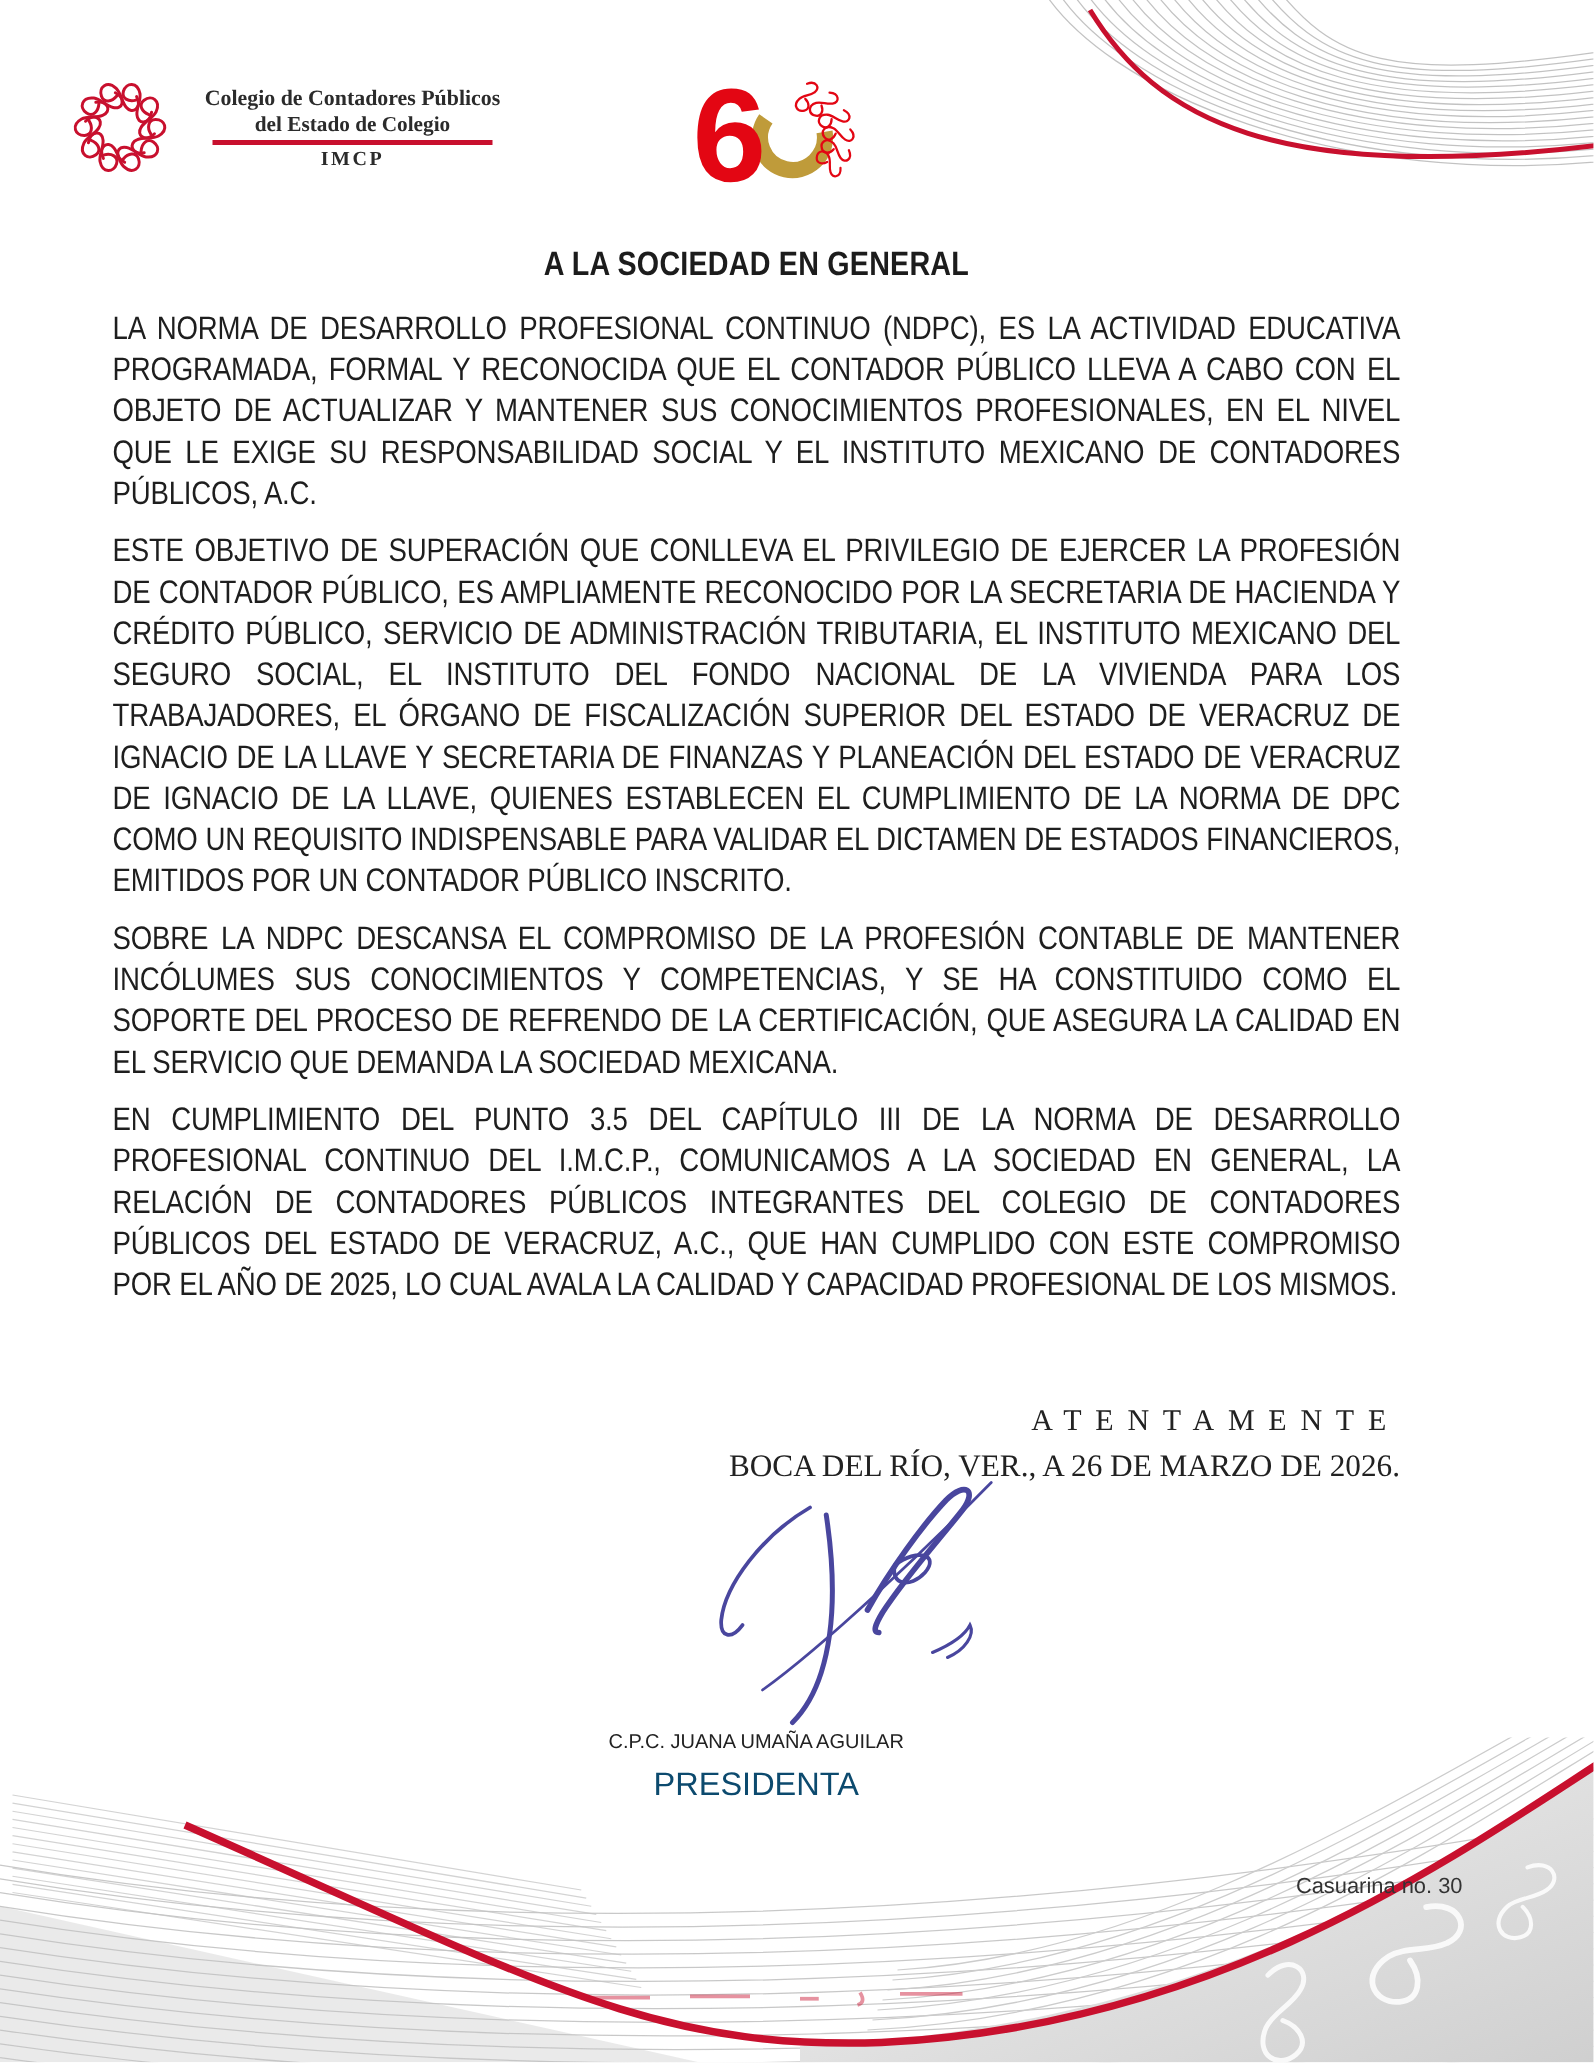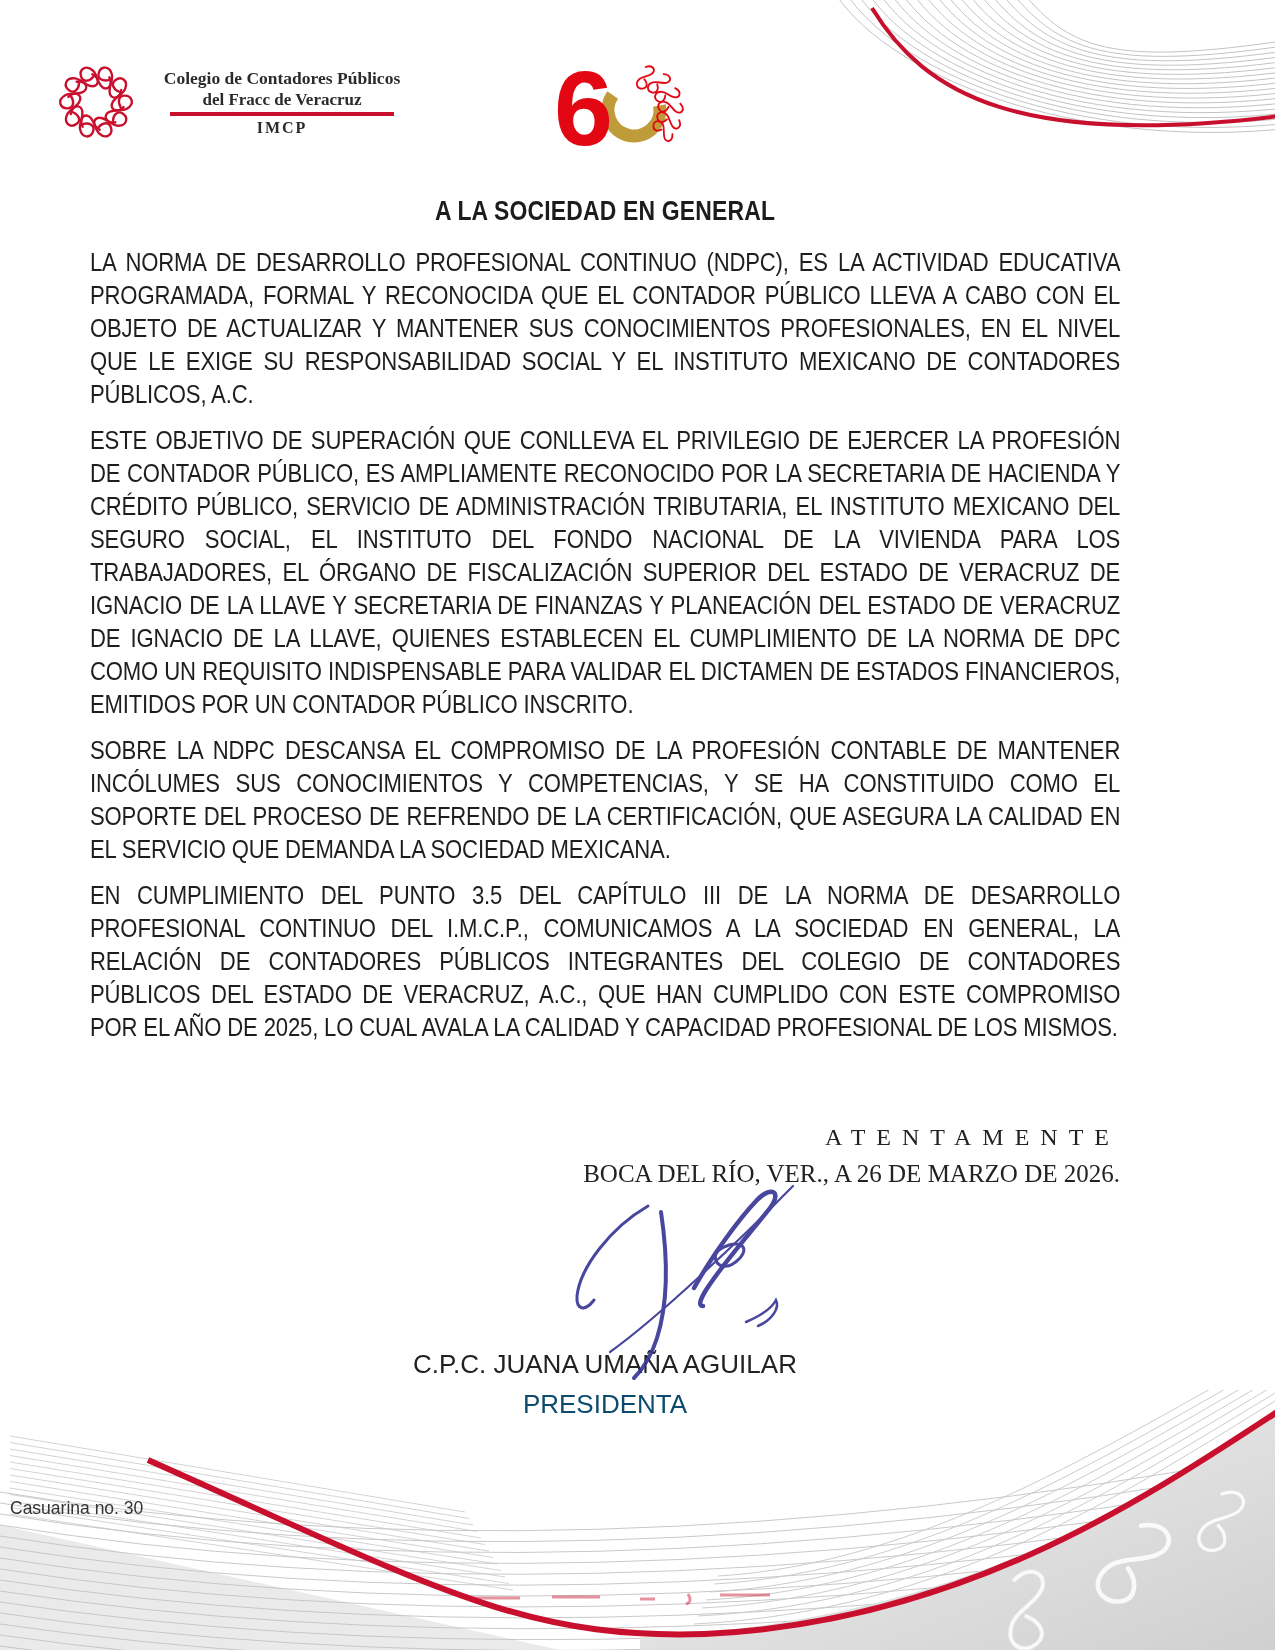--- a/index.html
+++ b/index.html
@@ -33,24 +33,24 @@
   .content p{
     font-size:26px;line-height:33px;text-align:justify;text-justify:inter-word;
     color:var(--text);margin-bottom:13px;letter-spacing:-0.2px;
   }
   
   .closing{position:absolute;left:90px;top:1124px;width:1030px;text-align:right;z-index:3;font-family:Liberation Serif, serif;}
   .salutation{font-size:24px;letter-spacing:11px;color:#222;}
   .date-line{font-size:25px;margin-top:9px;color:#222;}
   .signature-svg{position:absolute;left:520px;top:1168px;width:320px;height:222px;z-index:4;}
   .signer{position:absolute;left:90px;top:1349px;width:1030px;text-align:center;z-index:3;}
-  .signer-name{font-size:26px;color:#222;}
+  .signer-name{font-size:16px;color:#222;margin-top:36px;}
   .signer-title{font-size:26px;margin-top:9px;color:#0c4a6e;}
   
-  .footer{position:absolute;left:0;top:1498px;width:1170px;text-align:left;z-index:5;
+  .footer{position:absolute;left:0;top:1498px;width:1170px;text-align:right;z-index:5;
     font-size:17.5px;line-height:20px;color:#333;padding-left:10px;}
   .footer .website{color:var(--link-red);cursor:pointer;}
   .bottom-swoosh{position:absolute;left:0;top:1390px;width:1275px;height:260px;z-index:1;}
   svg{display:block;}
 </style>
 </head>
 <body>
 
 <div class="page">
 
@@ -94,21 +94,21 @@
           <use href="#ribbon" transform="rotate(144) translate(0,-27) rotate(100) scale(1.5)" stroke-width="1.6"></use>
           <use href="#ribbon" transform="rotate(180) translate(0,-27) rotate(100) scale(1.5)" stroke-width="1.6"></use>
           <use href="#ribbon" transform="rotate(216) translate(0,-27) rotate(100) scale(1.5)" stroke-width="1.6"></use>
           <use href="#ribbon" transform="rotate(252) translate(0,-27) rotate(100) scale(1.5)" stroke-width="1.6"></use>
           <use href="#ribbon" transform="rotate(288) translate(0,-27) rotate(100) scale(1.5)" stroke-width="1.6"></use>
           <use href="#ribbon" transform="rotate(324) translate(0,-27) rotate(100) scale(1.5)" stroke-width="1.6"></use>
         </g>
     </svg>
     <div class="org-text">
       <div class="org-line1">Colegio de Contadores Públicos</div>
-      <div class="org-line2">del Fracc de Veracruz</div>
+      <div class="org-line2">del Estado de Colegio</div>
       <div class="org-rule"></div>
       <div class="org-acronym">IMCP</div>
     </div>
   </div>
 
   <svg class="anniv-svg" viewBox="0 0 140 108">
     <path d="M 111.6 57.5 A 26 26 0 1 1 64.7 47.1" fill="none" stroke="var(--gold)" stroke-width="13"></path>
     <g stroke="var(--bright-red)" fill="none" stroke-width="1.6">
       <use href="#ribbon" transform="translate(95,29) rotate(15) scale(1.15)"></use>
       <use href="#ribbon" transform="translate(109,34) rotate(40) scale(1.15)"></use>

